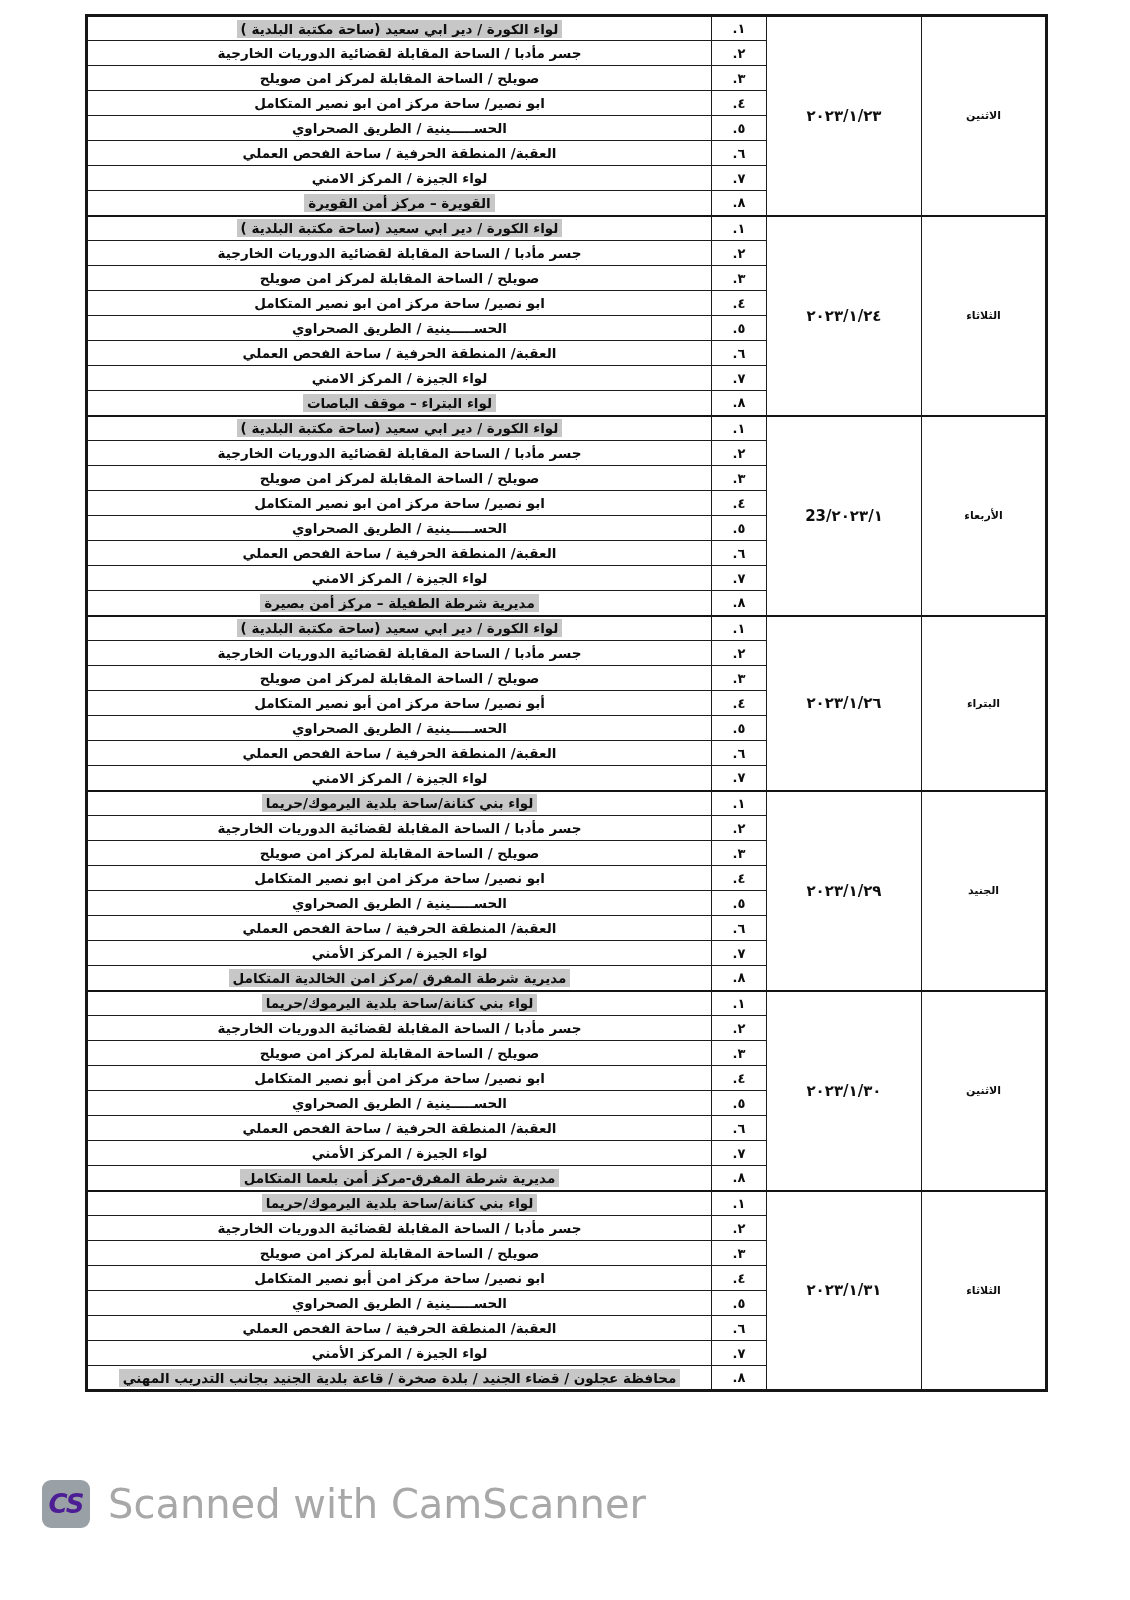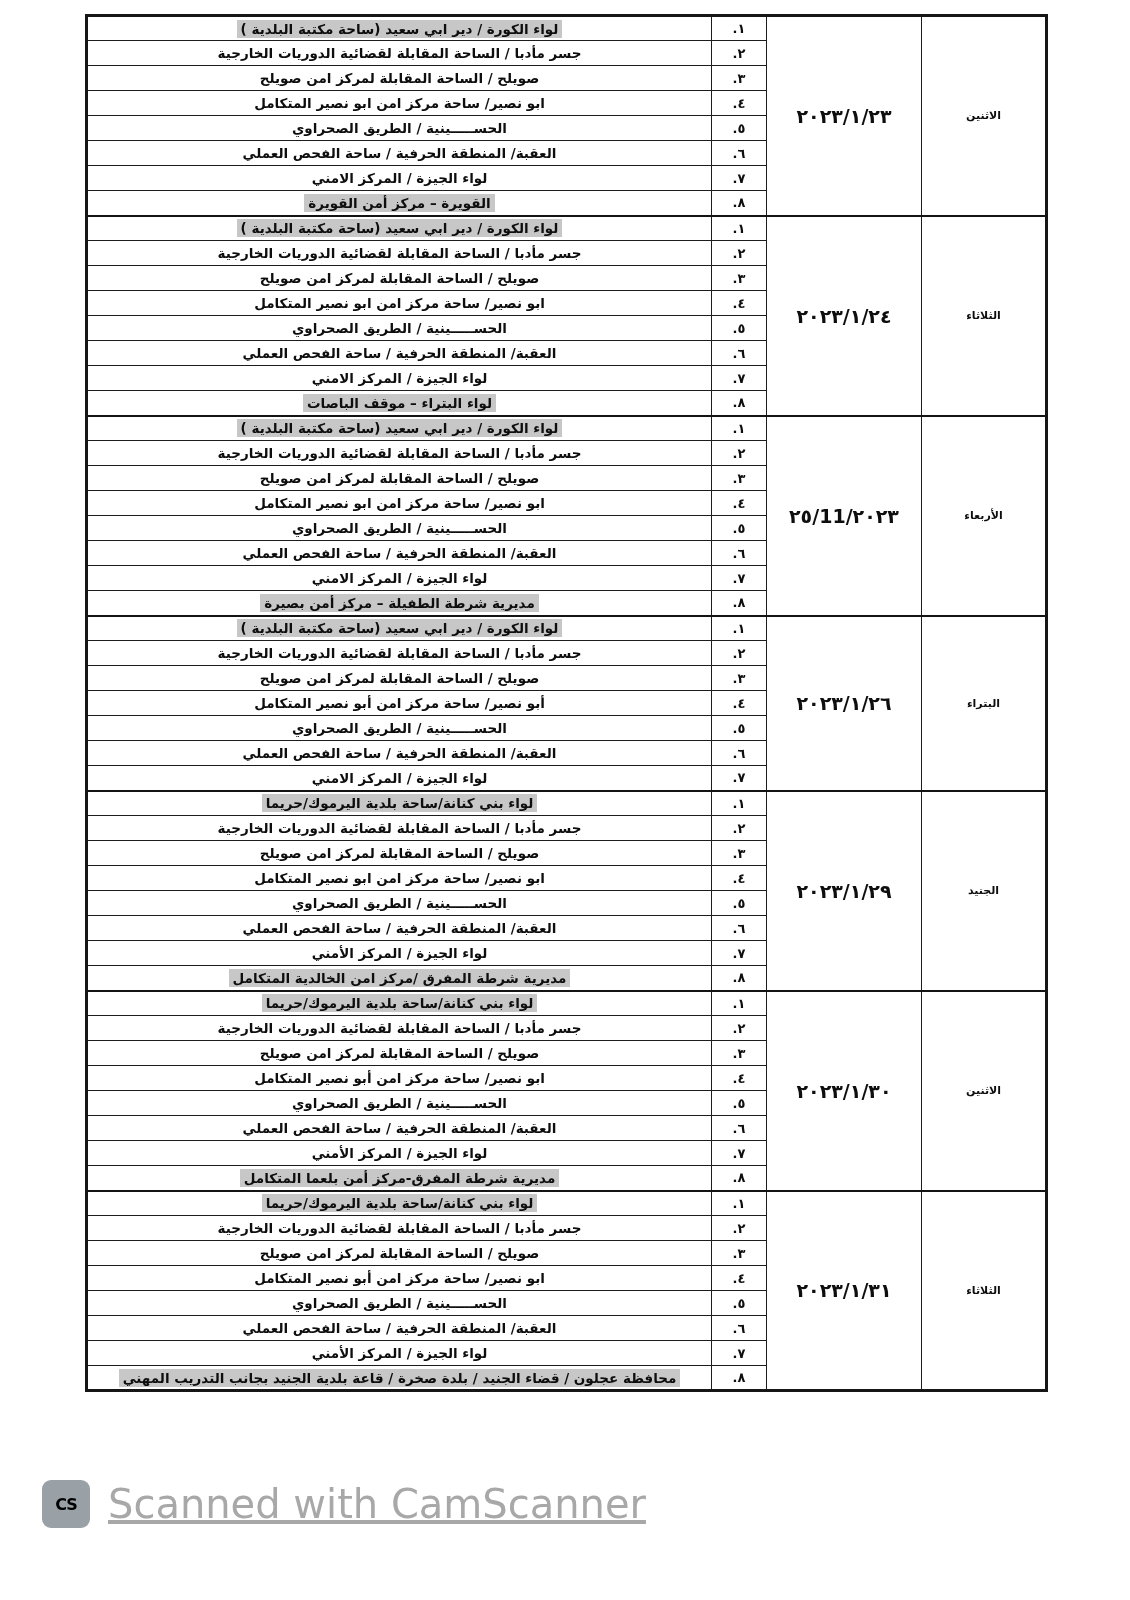--- a/index.html
+++ b/index.html
@@ -13,38 +13,39 @@
   }
   .doc-table td {
     border:1px solid #1c1c1c;
     height:25px;
     text-align:center; vertical-align:middle;
     font-weight:bold; color:#0e0e0e;
     padding:0 4px; overflow:hidden; white-space:nowrap;
   }
   td.loc  { width:625px; font-size:13.5px; direction:rtl; }
   td.num  { width:55px;  font-size:13px;   direction:rtl; }
-  td.date { width:155px; font-size:19px;   direction:rtl; letter-spacing:1px; }
+  td.date { width:155px; font-size:15px;   direction:rtl; letter-spacing:1px; }
   td.day  { width:125px; font-size:11px;   direction:rtl; }
   tr.group-start td { border-top:2.5px solid #141414; }
   .hl { background:#c7c7c7; padding:1px 4px;margin-top:6px; }
 
   .watermark {
     position:absolute; left:42px; top:1480px;
     display:flex; align-items:center; gap:18px;
   }
   .cs-logo {
     width:48px; height:48px;
     background:#9aa1a6; border-radius:9px;
-    color:#000000; font-weight:bold; font-size:16px;
+    color:#4c1d95; font-weight:bold; font-size:26px;
     display:flex; align-items:center; justify-content:center;
     letter-spacing:-1px;
+    font-style:italic;
   }
   .wm-text {
-    font-size:40px; color:#a8a8a8; font-weight:400;text-decoration:underline;
+    font-size:40px; color:#a8a8a8; font-weight:400;
   }
 </style>
 </head>
 <body>
 
 <table class="doc-table">
   <tbody>
       <tr class="group-start">
         <td class="loc"><span class="hl">لواء الكورة / دير ابي سعيد (ساحة مكتبة البلدية )</span></td>
         <td class="num">١.</td>
@@ -109,21 +110,21 @@
         <td class="loc"><span>لواء الجيزة / المركز الامني</span></td>
         <td class="num">٧.</td>
       </tr>
       <tr>
         <td class="loc"><span class="hl">لواء البتراء – موقف الباصات</span></td>
         <td class="num">٨.</td>
       </tr>
       <tr class="group-start">
         <td class="loc"><span class="hl">لواء الكورة / دير ابي سعيد (ساحة مكتبة البلدية )</span></td>
         <td class="num">١.</td>
-        <td class="date" rowspan="8">٢٠٢٣/11/٢٥</td>
+        <td class="date" rowspan="8">٢٠٢٣/١/23</td>
         <td class="day" rowspan="8">الأربعاء</td>
       </tr>
       <tr>
         <td class="loc"><span>جسر مأدبا / الساحة المقابلة لقضائية الدوريات الخارجية</span></td>
         <td class="num">٢.</td>
       </tr>
       <tr>
         <td class="loc"><span>صويلح / الساحة المقابلة لمركز امن صويلح</span></td>
         <td class="num">٣.</td>
       </tr>

